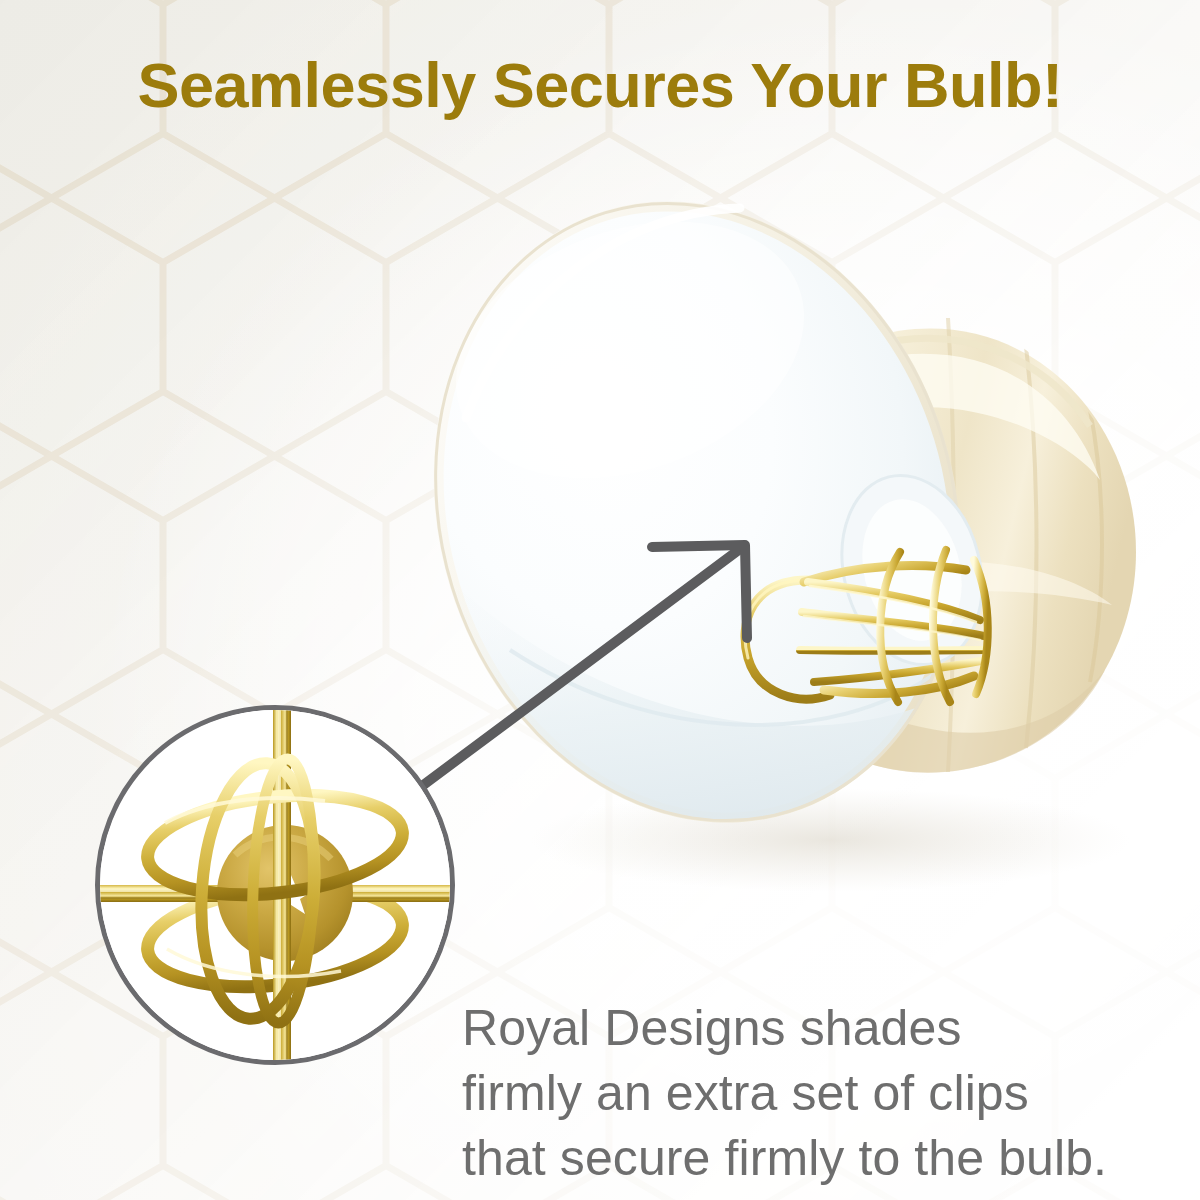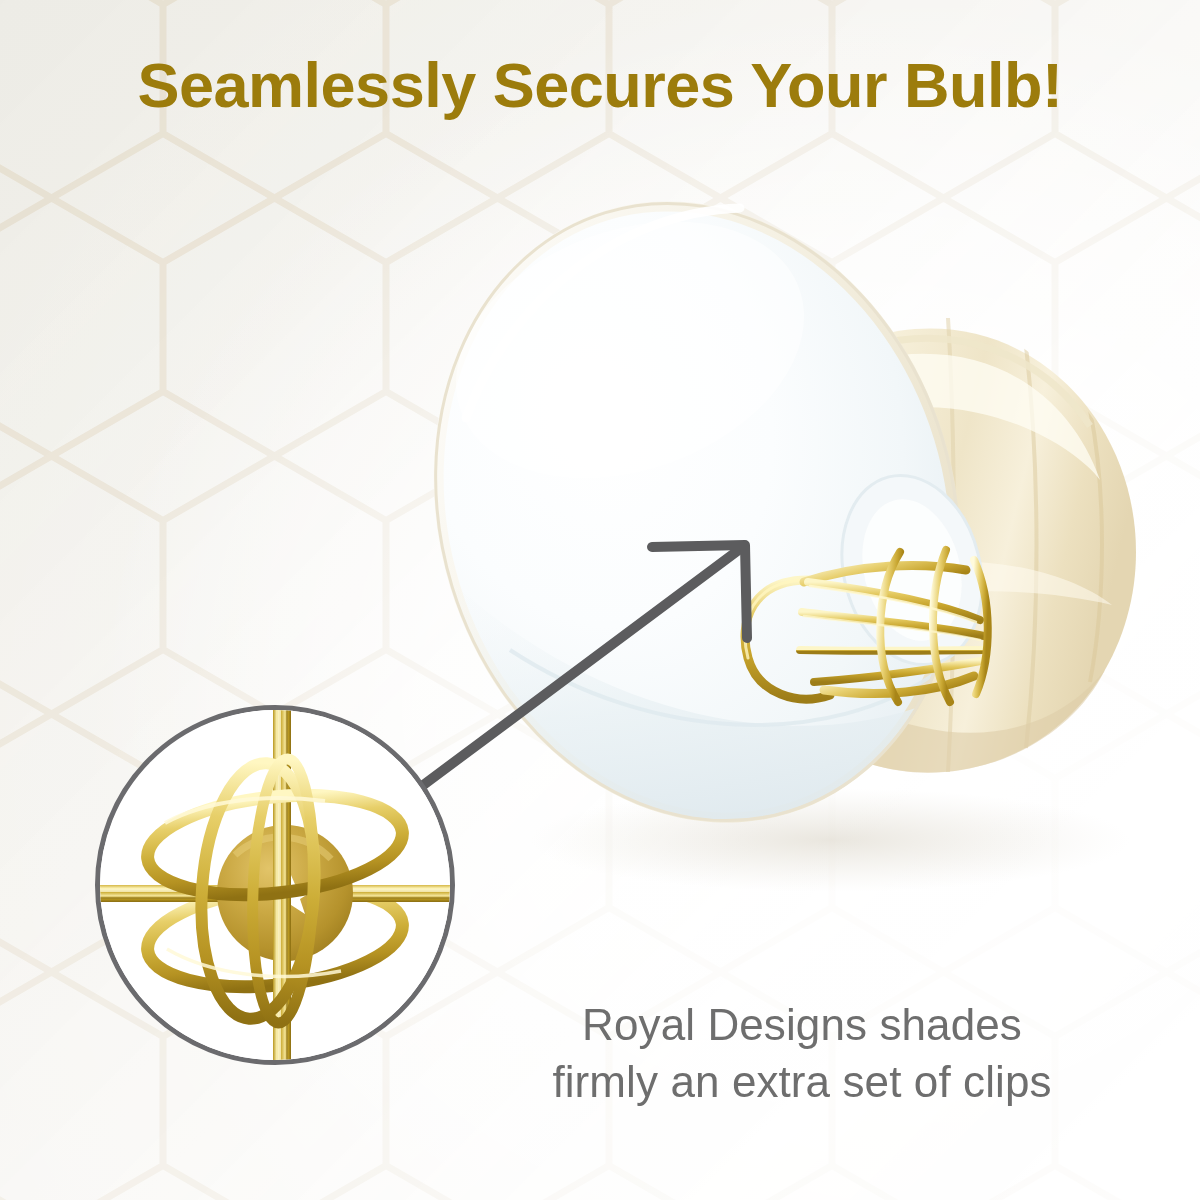--- a/index.html
+++ b/index.html
@@ -53,22 +53,22 @@
     line-height: 1.05;
     white-space: nowrap;
   }
 
   
   .caption {
     position: absolute;
     right: 58px;
     top: 996px;
     width: 680px;
-    text-align: center;
-    font-size: 44px;
+    text-align: left;
+    font-size: 50px;
     line-height: 1.30;
     color: #6e6e6e;
     letter-spacing: 0.1px;
   }
   .caption span { display: block; }
 
   
   .product {
     position: absolute;
     left: 400px;
@@ -364,15 +364,16 @@
           <path d="M70 118 C 110 96, 170 88, 230 96" stroke="#fff9d8" stroke-width="4" fill="none"></path>
           <path d="M72 244 C 116 270, 184 278, 246 266" stroke="#fff9d8" stroke-width="3.5" fill="none"></path>
         </g>
       </g>
     </svg>
   </div>
 
   <div class="caption">
     <span>Royal Designs shades</span>
     <span>firmly an extra set of clips</span>
+    <span>that secure firmly to the bulb.</span>
   </div>
 
 </div>
 
 </body></html>

